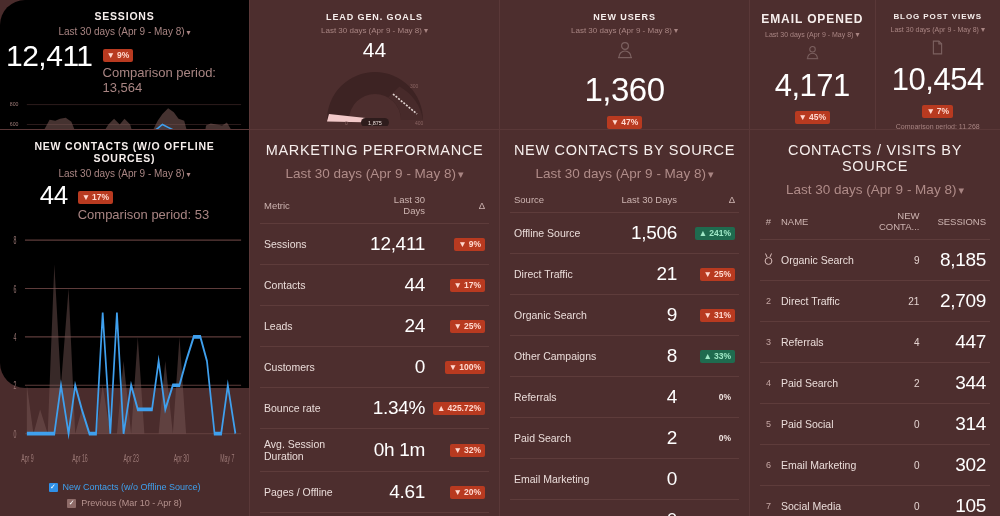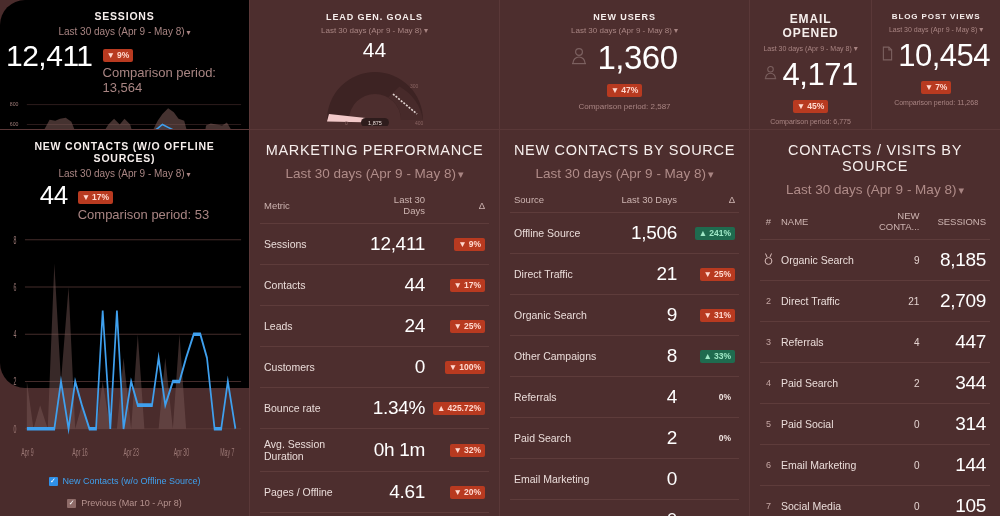--- a/index.html
+++ b/index.html
@@ -49,21 +49,21 @@
     font-size: 8px;
     color: #a98583;
     margin-top: 4px;
   }
   .daterange.big { font-size: 13.5px; margin-top: 8px; color: #b08c89; }
   .caret { font-size: 8px; margin-left: 2px; color: #a98583; }
   .caret.big { font-size: 11px; }
 
   .kpi-row {
     display: flex; align-items: center; justify-content: center;
-    gap: 10px; margin-top: 6px;
+    gap: 10px; margin-top: 6px; flex-direction: column;
   }
   .kpi-icon { opacity: .30; }
   .kpi-num {
     font-size: 31px; font-weight: 400; color: #ffffff; line-height: 1;
     letter-spacing: -0.5px;
   }
   .kpi-num.lg { font-size: 33px; }
   .badge {
     display: inline-flex; align-items: center; gap: 2px;
     font-size: 8.5px; font-weight: 700; border-radius: 2px;
@@ -80,21 +80,21 @@
   .lcard { padding: 6px 6px 4px 6px; height: 100%; display: flex; flex-direction: column; }
   .lhead { text-align: center; }
   .lhead .title { font-size: 10.5px; letter-spacing: 0.8px; }
   .lnum-row { display: flex; align-items: flex-start; justify-content: center; gap: 10px; margin-top: 2px; }
   .lnum { font-size: 30px; line-height: 1.1; color: #fff; letter-spacing: -0.5px; }
   .lnum.sm { font-size: 26px; }
   .lright { padding-top: 5px; }
   .lright .cmp { text-align: left; margin-top: 3px; font-size: 13px; }
   .chartwrap { position: relative; flex: 1; margin-top: 2px; }
   .chartwrap svg { display:block; width: 100%; height: 100%; }
-  .legend { display: flex; flex-direction: column; align-items: center; gap: 12px; padding-bottom: 4px; }
+  .legend { display: flex; flex-direction: column; align-items: center; gap: 6px; padding-bottom: 4px; }
   .legend-row { display: flex; align-items: center; gap: 5px; font-size: 9px; }
   .lg-blue { color: #3fa0ee; }
   .lg-grey { color: #b6938f; }
   .cb { width: 9px; height: 9px; border-radius: 1px; display: inline-flex; align-items: center; justify-content: center; font-size: 7px; color: #fff; }
   .cb.blue { background: #2f90e8; }
   .cb.grey { background: #8e6b68; }
 
   
   .tbl { width: 100%; border-collapse: collapse; margin-top: 10px; }
   .tbl th {
@@ -533,21 +533,21 @@
           <tr>
               <td class="rank">5</td>
               <td class="nm">Paid Social</td>
               <td class="num-sm">0</td>
               <td class="val">314</td>
             </tr>
           <tr>
               <td class="rank">6</td>
               <td class="nm">Email Marketing</td>
               <td class="num-sm">0</td>
-              <td class="val">144</td>
+              <td class="val">302</td>
             </tr>
           <tr>
               <td class="rank">7</td>
               <td class="nm">Social Media</td>
               <td class="num-sm">0</td>
               <td class="val">105</td>
             </tr>
 
         </tbody>
       </table>

